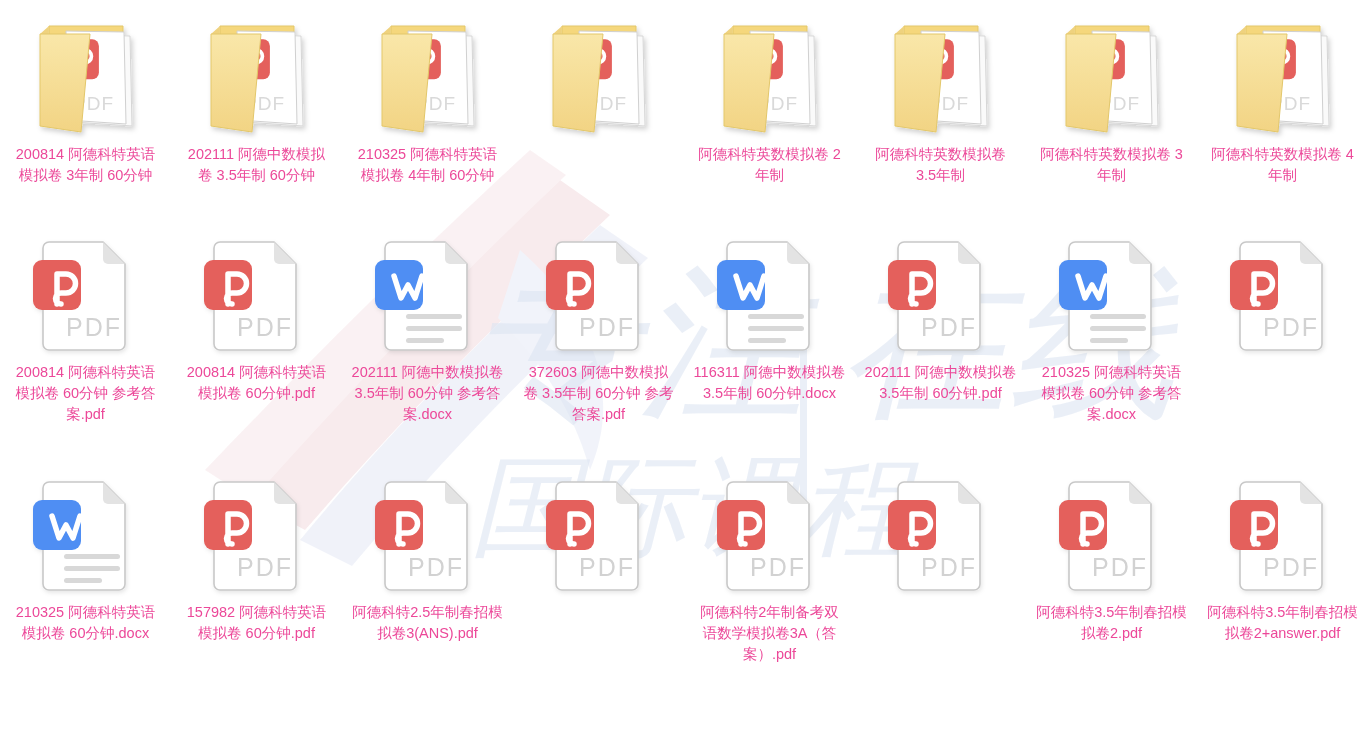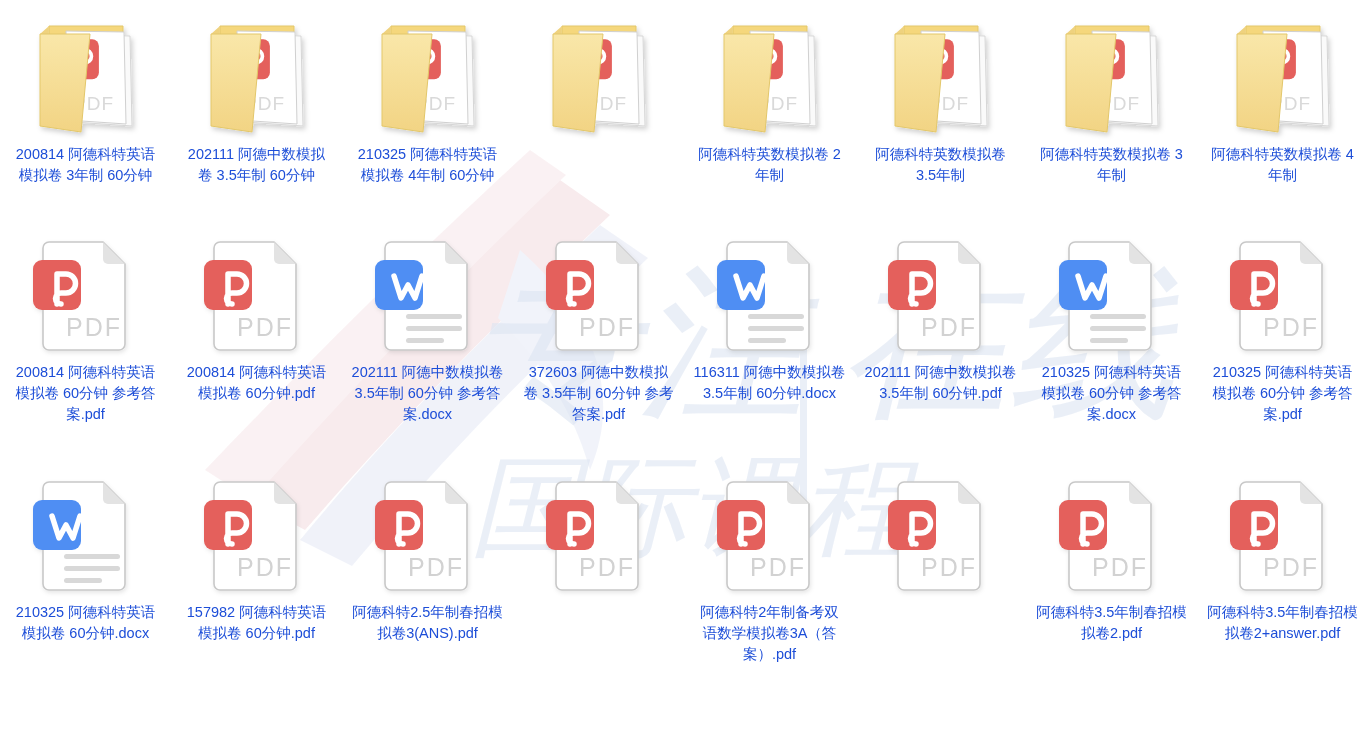--- a/index.html
+++ b/index.html
@@ -47,21 +47,21 @@
     flex:0 0 auto;
   }
   .r2 .icon-wrap,.r3 .icon-wrap{height:120px;}
 
   .label{
     margin-top:6px;
     width:152px;
     text-align:center;
     font-size:14.5px;
     line-height:21px;
-    color:#1d4ed8;
+    color:#ec4899;
     word-wrap:break-word;
     overflow-wrap:break-word;
     white-space:pre-wrap;
     font-family:"Liberation Sans","DejaVu Sans",sans-serif;
   }
   .r1 .label{width:150px;}
 
   svg{display:block;overflow:visible;}
 </style>
 </head>
@@ -503,21 +503,20 @@
       <path d="M23 6 h54 l22 22 v80 a6 6 0 0 1 -6 6 h-70 a6 6 0 0 1 -6 -6 v-96 a6 6 0 0 1 6 -6 z" fill="#ffffff" stroke="#c8c8c8" stroke-width="1.6"></path>
       <path d="M77 6 l22 22 h-17 a5 5 0 0 1 -5 -5 z" fill="#e3e3e3"></path>
       <text x="40" y="100" font-size="25" fill="#d2d2d2" font-family="'Liberation Sans',sans-serif" letter-spacing="2">PDF</text>
       <rect x="7" y="24" width="48" height="50" rx="9" fill="#e4605c"></rect>
       <g transform="translate(12,28)">
               <path d="M19 10 L19 40 M19 10 L28 10 a9.5 9.5 0 0 1 0 19 L23 29 a5.5 5.5 0 1 0 0 11" fill="none" stroke="#fff" stroke-width="5.5" stroke-linecap="round" stroke-linejoin="round"></path>
             </g>
     </g>
   </svg>
       </div>
-      <div class="label">210325 阿德科特英语模拟卷 60分钟 参考答案.pdf</div>
     </div>
     <div class="cell r3">
       <div class="icon-wrap">
   <svg width="120" height="120" viewBox="0 0 120 120">
     <defs>
       <filter id="fs16" x="-25%" y="-25%" width="160%" height="160%">
         <feDropShadow dx="1" dy="2" stdDeviation="2" flood-color="#000" flood-opacity="0.10"></feDropShadow>
       </filter>
     </defs>
     <g filter="url(#fs16)">

